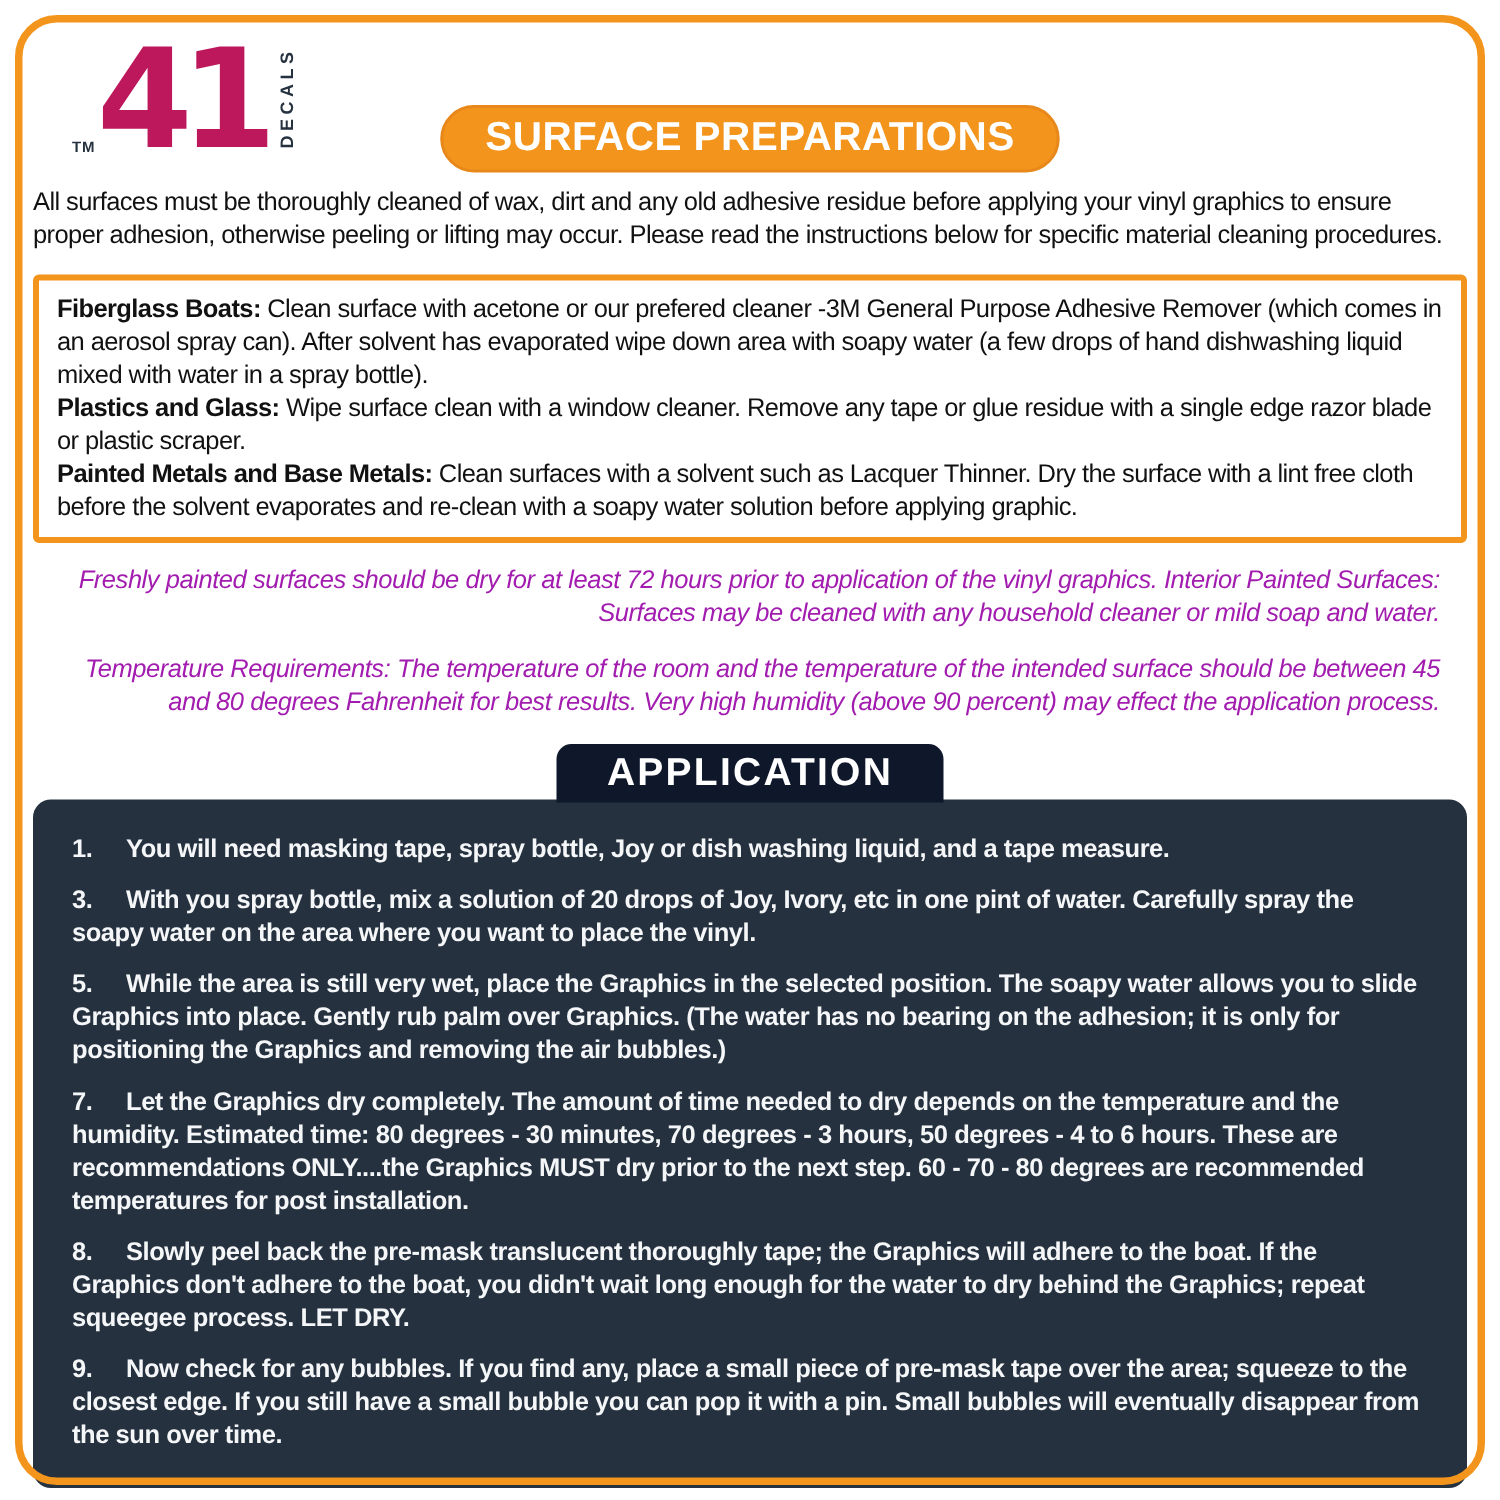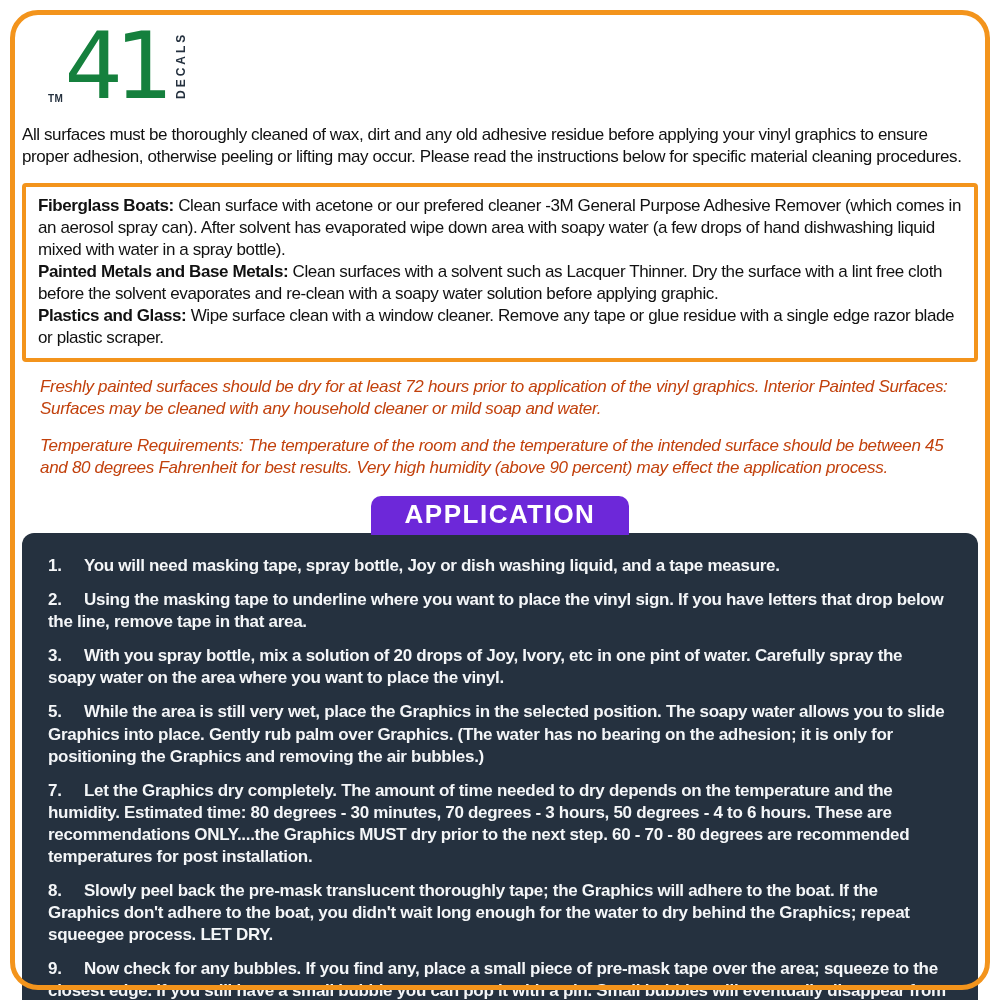--- a/index.html
+++ b/index.html
@@ -11,21 +11,21 @@
     position:absolute;inset:10px;border:5px solid #F3941C;border-radius:28px;
     pointer-events:none;z-index:5;
   }
   .content{position:absolute;left:22px;right:22px;top:18px;bottom:14px;}
 
   
   .header{position:relative;height:94px;}
   .logo{position:absolute;left:26px;top:8px;display:flex;align-items:flex-end;}
   .logo-tm{font-size:10px;font-weight:bold;color:#25313F;margin-top:6px;margin-right:1px;letter-spacing:0.5px;}
   .logo-digits{
-    font-size:92px;font-weight:normal;color:#15803d;line-height:0.82;
+    font-size:92px;font-weight:bold;color:#be185d;line-height:0.82;
     letter-spacing:-8px;font-family:"DejaVu Sans","Liberation Sans",sans-serif;
   }
   .logo-decals{
     writing-mode:vertical-rl;transform:rotate(180deg);
     font-size:12px;font-weight:bold;color:#25313F;letter-spacing:3px;
     margin-left:8px;height:78px;text-align:center;
   }
   .badge{
     position:absolute;left:50%;top:52px;transform:translateX(-50%);
     background:#F3941C;color:#fff;font-weight:bold;font-size:27px;
@@ -36,26 +36,26 @@
   .intro{margin:12px 0 14px;font-size:17px;line-height:1.32;letter-spacing:-0.4px;}
 
   .prep-box{
     margin-top:12px;border:4px solid #F3941C;border-radius:4px;
     padding:8px 12px;font-size:17px;line-height:1.3;letter-spacing:-0.4px;
   }
   .prep-box p{margin:0;}
   .prep-label{font-weight:bold;}
 
   .note{
-    margin:14px 18px 0;font-style:italic;text-align:left;
-    font-size:17px;line-height:1.33;letter-spacing:-0.3px;color:#c2410c;
+    margin:14px 18px 0;font-style:italic;text-align:right;
+    font-size:17px;line-height:1.33;letter-spacing:-0.3px;color:#a21caf;
   }
 
   .app-tab{
-    width:max-content;margin:16px auto 0;background:#6d28d9;color:#fff;
+    width:max-content;margin:16px auto 0;background:#0f172a;color:#fff;
     font-weight:bold;font-size:26px;letter-spacing:1.5px;
     padding:3px 34px 5px;border-radius:10px 10px 0 0;position:relative;z-index:2;
   }
   .app-box{
     background:#25313F;border-radius:12px;margin-top:-2px;position:relative;z-index:1;
     padding:10px 14px 12px;color:#f4f6f8;font-weight:bold;
     font-size:17px;line-height:1.3;letter-spacing:-0.3px;
   }
   .step{margin:12px;}
   .step-num{display:inline-block;min-width:36px;}
@@ -66,38 +66,38 @@
 <div class="page-border"></div>
 
 <div class="content">
 
   <div class="header">
     <div class="logo">
       <span class="logo-tm">TM</span>
       <span class="logo-digits">41</span>
       <span class="logo-decals">DECALS</span>
     </div>
+    <div class="badge">SURFACE PREPARATIONS</div>
   </div>
 
   <p class="intro">All surfaces must be thoroughly cleaned of wax, dirt and any old adhesive residue before applying your vinyl graphics to ensure proper adhesion, otherwise peeling or lifting may occur. Please read the instructions below for specific material cleaning procedures.</p>
 
   <div class="prep-box">
     <p><span class="prep-label">Fiberglass Boats:</span><span> Clean surface with acetone or our prefered cleaner -3M General Purpose Adhesive Remover (which comes in an aerosol spray can). After solvent has evaporated wipe down area with soapy water (a few drops of hand dishwashing liquid mixed with water in a spray bottle).</span></p>
+    <p><span class="prep-label">Plastics and Glass:</span><span> Wipe surface clean with a window cleaner. Remove any tape or glue residue with a single edge razor blade or plastic scraper.</span></p>
     <p><span class="prep-label">Painted Metals and Base Metals:</span><span> Clean surfaces with a solvent such as Lacquer Thinner. Dry the surface with a lint free cloth before the solvent evaporates and re-clean with a soapy water solution before applying graphic.</span></p>
-    <p><span class="prep-label">Plastics and Glass:</span><span> Wipe surface clean with a window cleaner. Remove any tape or glue residue with a single edge razor blade or plastic scraper.</span></p>
   </div>
 
   <p class="note">Freshly painted surfaces should be dry for at least 72 hours prior to application of the vinyl graphics. Interior Painted Surfaces: Surfaces may be cleaned with any household cleaner or mild soap and water.</p>
   <p class="note">Temperature Requirements: The temperature of the room and the temperature of the intended surface should be between 45 and 80 degrees Fahrenheit for best results. Very high humidity (above 90 percent) may effect the application process.</p>
 
   <div class="app-tab">APPLICATION</div>
 
   <div class="app-box">
     <p class="step"><span class="step-num">1.</span><span>You will need masking tape, spray bottle, Joy or dish washing liquid, and a tape measure.</span></p>
-    <p class="step"><span class="step-num">2.</span><span>Using the masking tape to underline where you want to place the vinyl sign. If you have letters that drop below the line, remove tape in that area.</span></p>
     <p class="step"><span class="step-num">3.</span><span>With you spray bottle, mix a solution of 20 drops of Joy, Ivory, etc in one pint of water. Carefully spray the soapy water on the area where you want to place the vinyl.</span></p>
     <p class="step"><span class="step-num">5.</span><span>While the area is still very wet, place the Graphics in the selected position. The soapy water allows you to slide Graphics into place. Gently rub palm over Graphics. (The water has no bearing on the adhesion; it is only for positioning the Graphics and removing the air bubbles.)</span></p>
     <p class="step"><span class="step-num">7.</span><span>Let the Graphics dry completely. The amount of time needed to dry depends on the temperature and the humidity. Estimated time: 80 degrees - 30 minutes, 70 degrees - 3 hours, 50 degrees - 4 to 6 hours. These are recommendations ONLY....the Graphics MUST dry prior to the next step. 60 - 70 - 80 degrees are recommended temperatures for post installation.</span></p>
     <p class="step"><span class="step-num">8.</span><span>Slowly peel back the pre-mask translucent thoroughly tape; the Graphics will adhere to the boat. If the Graphics don't adhere to the boat, you didn't wait long enough for the water to dry behind the Graphics; repeat squeegee process. LET DRY.</span></p>
     <p class="step"><span class="step-num">9.</span><span>Now check for any bubbles. If you find any, place a small piece of pre-mask tape over the area; squeeze to the closest edge. If you still have a small bubble you can pop it with a pin. Small bubbles will eventually disappear from the sun over time.</span></p>
   </div>
 
 </div>
 
 </body></html>

